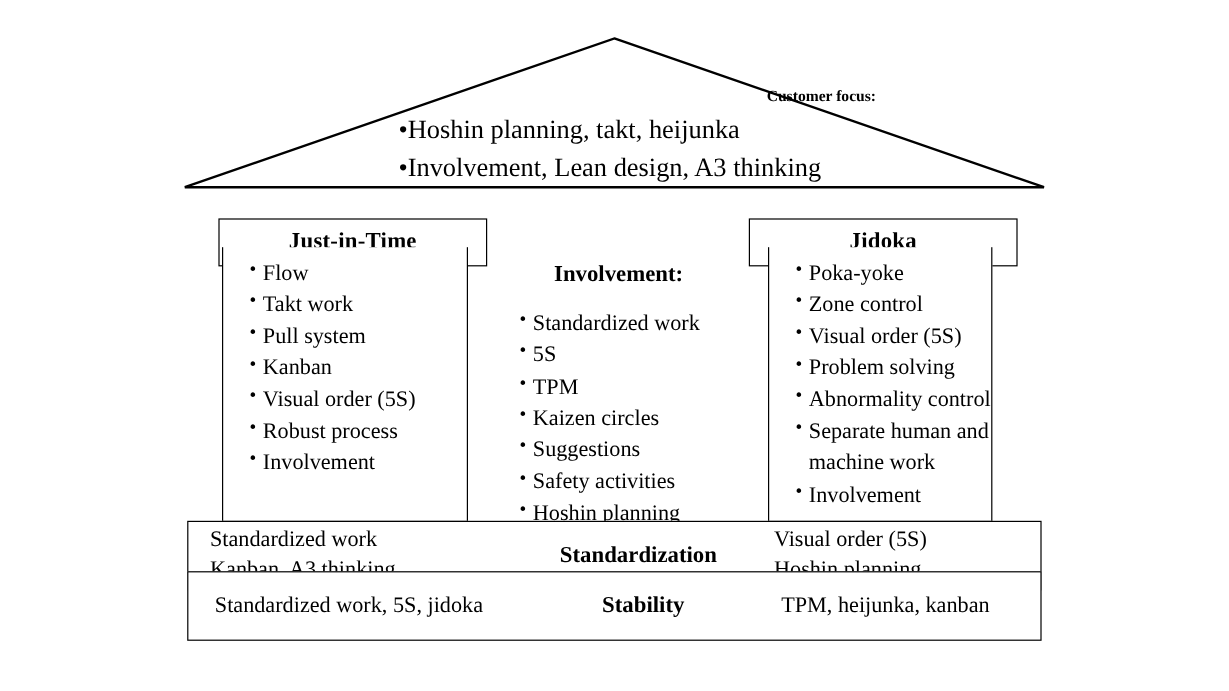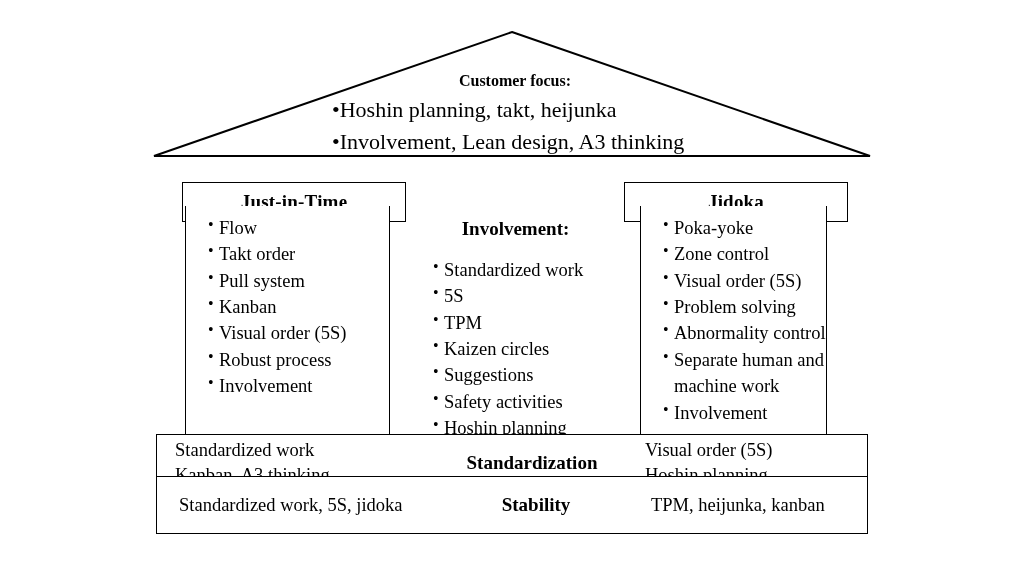--- a/index.html
+++ b/index.html
@@ -30,22 +30,22 @@
   }
   .roof-text {
     position: absolute;
     left: 300px;
     top: 72px;
     width: 430px;
     text-align: left;
   }
   .roof-title {
     font-weight: bold;
-    font-size: 16px;
-    text-align: center;
+    font-size: 13px;
+    text-align: right;
     margin-bottom: 4px;
   }
   .roof-line {
     font-size: 22px;
     line-height: 1.45;
     padding-left: 42px;
     text-indent: -10px;
     font-family: Liberation Serif, serif;
   }
 
@@ -170,21 +170,21 @@
   <div class="roof-text">
     <div class="roof-title">Customer focus:</div>
     <div class="roof-line">•Hoshin planning, takt, heijunka</div>
     <div class="roof-line">•Involvement, Lean design, A3 thinking</div>
   </div>
 
   <div class="pillar-head" id="jit-head">Just-in-Time</div>
   <div class="pillar-body" id="jit-body">
     <ul class="bullet-list">
       <li>Flow</li>
-      <li>Takt order</li>
+      <li>Takt work</li>
       <li>Pull system</li>
       <li>Kanban</li>
       <li>Visual order (5S)</li>
       <li>Robust process</li>
       <li>Involvement</li>
     </ul>
   </div>
 
   <div id="involvement">
     <div class="centre-title">Involvement:</div>

